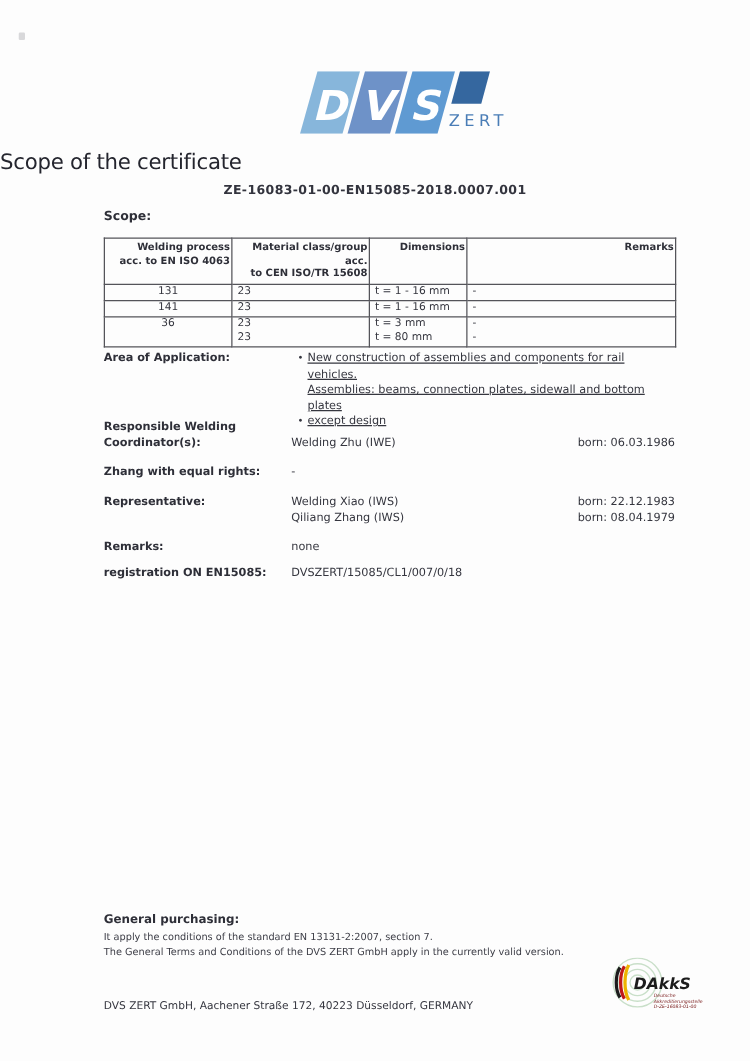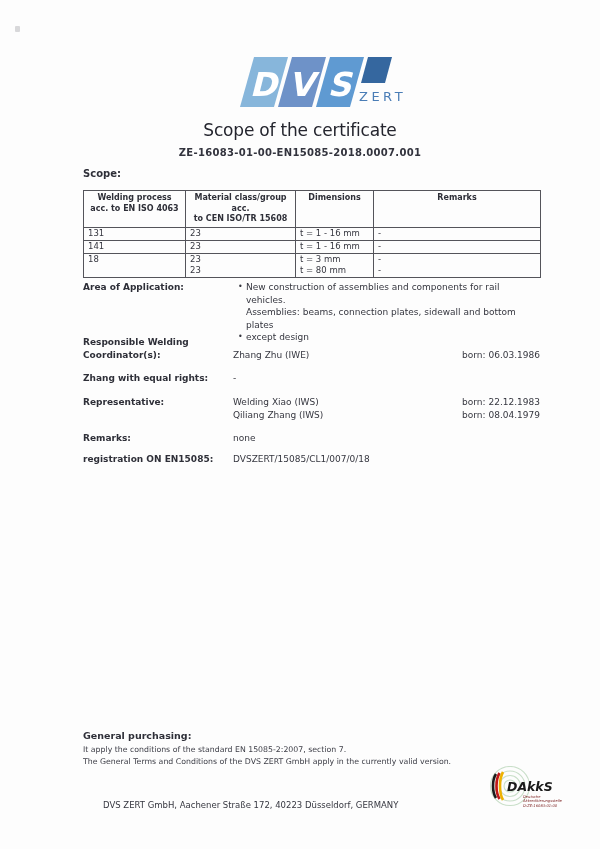--- a/index.html
+++ b/index.html
@@ -9,49 +9,49 @@
     font-family:"DejaVu Sans", sans-serif; color:#35363f;
   }
   .pre { white-space:pre-line; }
   .speck { position:absolute; left:15px; top:26px; width:5px; height:6px; background:#b9b9bd; opacity:.55; border-radius:1px; }
 
   
   .logo { position:absolute; left:240px; top:57px; width:168px; height:50px; }
   .logo svg text.band-letter { font-family:"DejaVu Sans", sans-serif; font-weight:bold; font-size:33px; fill:#ffffff; }
   .logo svg text.zert { font-family:"DejaVu Sans", sans-serif; font-weight:500; font-size:13px; letter-spacing:3.5px; }
 
-  .title { position:absolute; left:0; top:120px; width:600px; text-align:center; font-size:17px; color:#24252e; letter-spacing:-0.2px; }
+  .title { position:absolute; left:0; top:120px; width:600px; font-size:17px; color:#24252e; letter-spacing:-0.2px; }
   .cert-number { position:absolute; left:0; top:147px; width:600px; text-align:center; font-size:10px; font-weight:bold; color:#33343e; letter-spacing:0.3px; }
 
   .scope-heading { position:absolute; left:83px; top:168px; font-size:10px; font-weight:bold; color:#2e2f38; }
 
   table.scope-table {
     position:absolute; left:83px; top:190px; width:457px;
     border-collapse:collapse; table-layout:fixed;
   }
   table.scope-table th, table.scope-table td {
     border:1px solid #54545a; white-space:pre-line; vertical-align:top;
   }
-  table.scope-table th { font-size:8px; font-weight:bold; line-height:10.5px; padding:2px 1px; text-align:center; color:#2e2f38; }
+  table.scope-table th { font-size:8px; font-weight:bold; line-height:10.5px; padding:2px 1px; text-align:right; color:#2e2f38; }
   table.scope-table td { font-size:8.5px; line-height:11.5px; padding:0 4px; height:12px; color:#35363f; }
-  table.scope-table td.c-center { text-align:left; }
+  table.scope-table td.c-center { text-align:center; }
 
   .row { position:absolute; left:83px; width:457px; font-size:9px; line-height:12.5px; }
   .lbl { position:absolute; left:0; top:0; width:148px; font-weight:bold; color:#2e2f38; }
   .val { position:absolute; left:150px; top:0; white-space:nowrap; }
   .born { position:absolute; right:0; top:0; text-align:left; white-space:nowrap; }
 
   .bullets { position:absolute; left:155px; top:0; width:302px; }
-  .bullet-item { position:relative; padding-left:8px; }
+  .bullet-item { position:relative; padding-left:8px;text-decoration:underline; }
   .bullet-item .dot::before { content:"•"; position:absolute; left:0; top:0; font-size:8px; }
 
   .gp-heading { position:absolute; left:83px; top:730px; font-size:9.5px; font-weight:bold; color:#2e2f38; }
   .gp-lines { position:absolute; left:83px; top:744px; font-size:7.8px; line-height:12px; color:#3c3d46; }
 
-  .footer-address { position:absolute; left:83px; top:800px; font-size:8.5px; color:#35363f;margin-left:20px; }
+  .footer-address { position:absolute; left:83px; top:800px; font-size:8.5px; color:#35363f; }
 
   .dakks { position:absolute; left:488px; top:766px; width:84px; height:54px;font-style:italic; }
   .dakks svg text.dakks-name { font-family:"DejaVu Sans", sans-serif; font-weight:bold; font-size:12.5px; }
   .dakks svg text.tiny { font-family:"DejaVu Sans", sans-serif; font-size:3.7px; }
 </style>
 </head>
 <body>
 
 <div class="page">
 
@@ -101,21 +101,21 @@
         <td>t = 1 - 16 mm</td>
         <td>-</td>
       </tr>
       <tr>
         <td class="c-center">141</td>
         <td>23</td>
         <td>t = 1 - 16 mm</td>
         <td>-</td>
       </tr>
       <tr>
-        <td class="c-center">18</td>
+        <td class="c-center">36</td>
         <td>23
 23</td>
         <td>t = 3 mm
 t = 80 mm</td>
         <td>-
 -</td>
       </tr>
     </tbody>
   </table>
 
@@ -124,21 +124,21 @@
     <div class="bullets">
       <div class="bullet-item"><span class="dot"></span><span class="pre">New construction of assemblies and components for rail vehicles.
 Assemblies: beams, connection plates, sidewall and bottom plates</span></div>
       <div class="bullet-item"><span class="dot"></span><span class="pre">except design</span></div>
     </div>
   </div>
 
   <div class="row" style="top:336px">
     <div class="lbl pre">Responsible Welding
 Coordinator(s):</div>
-    <div class="val" style="top:13px">Zhang Zhu (IWE)</div>
+    <div class="val" style="top:13px">Welding Zhu (IWE)</div>
     <div class="born" style="top:13px">born: 06.03.1986</div>
   </div>
 
   <div class="row" style="top:372px">
     <div class="lbl" style="width:170px">Zhang with equal rights:</div>
     <div class="val">-</div>
   </div>
 
   <div class="row" style="top:396px">
     <div class="lbl">Representative:</div>
@@ -153,21 +153,21 @@
     <div class="val">none</div>
   </div>
 
   <div class="row" style="top:453px">
     <div class="lbl">registration ON EN15085:</div>
     <div class="val">DVSZERT/15085/CL1/007/0/18</div>
   </div>
 
   <div class="gp-heading">General purchasing:</div>
   <div class="gp-lines">
-    <div>It apply the conditions of the standard EN 15085-2:2007, section 7.</div>
+    <div>It apply the conditions of the standard EN 13131-2:2007, section 7.</div>
     <div>The General Terms and Conditions of the DVS ZERT GmbH apply in the currently valid version.</div>
   </div>
 
   <div class="footer-address">DVS ZERT GmbH, Aachener Straße 172, 40223 Düsseldorf, GERMANY</div>
 
   <div class="dakks">
     <svg width="84" height="54" viewBox="0 0 84 54">
       <circle cx="22" cy="20" r="6" fill="none" stroke-width="1.1" stroke="#c9dfc9"></circle>
       <circle cx="22" cy="20" r="10.5" fill="none" stroke-width="1.1" stroke="#c9dfc9"></circle>
       <circle cx="22" cy="20" r="15" fill="none" stroke-width="1.1" stroke="#c9dfc9"></circle>

